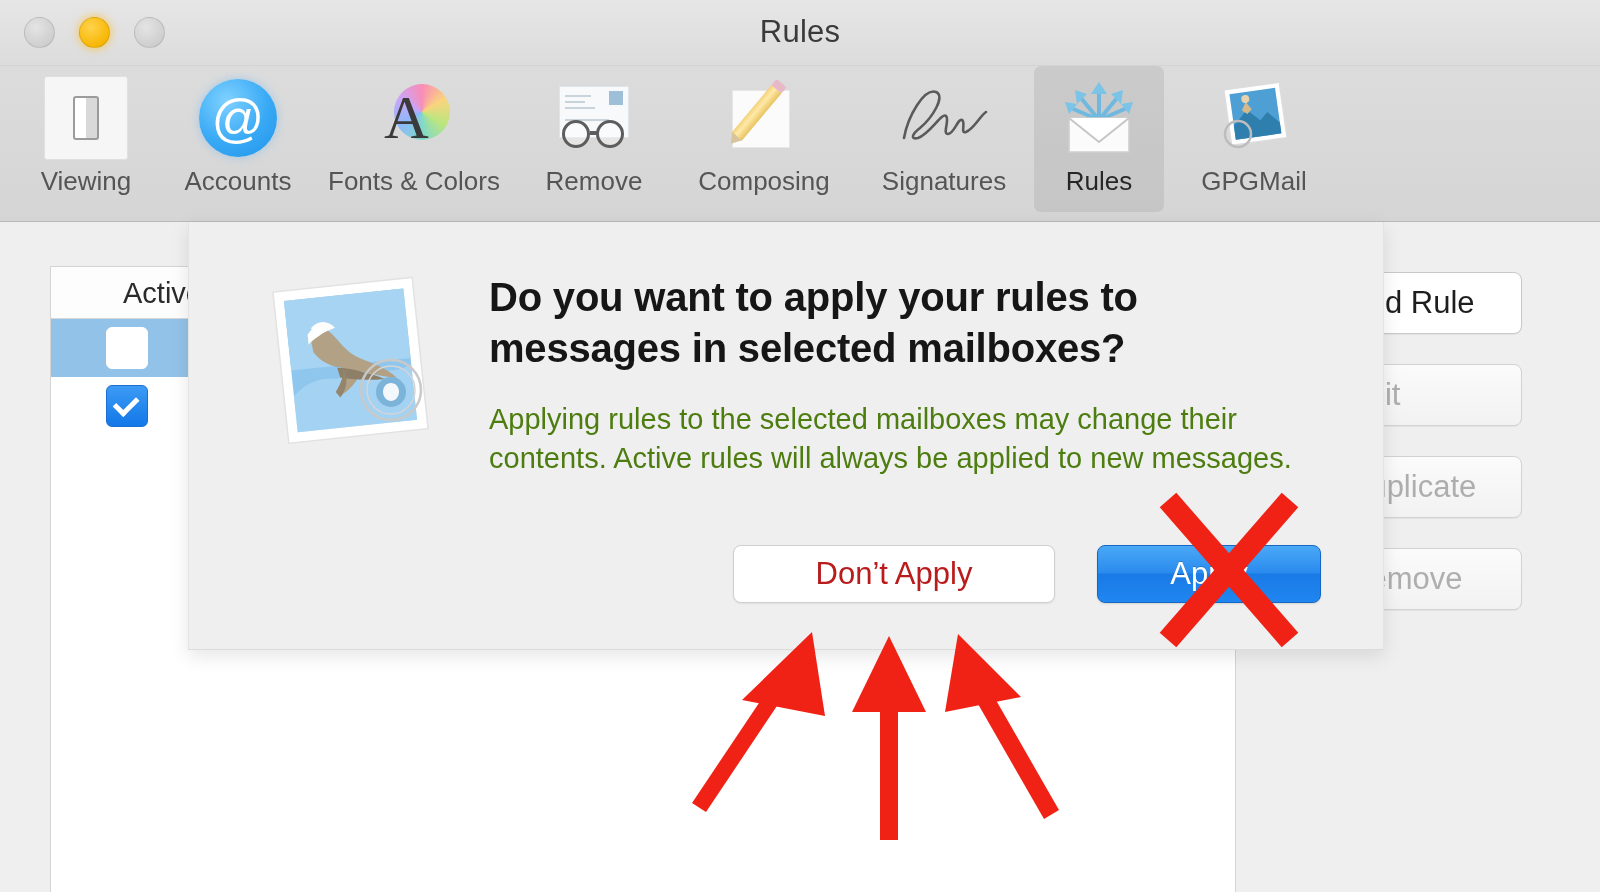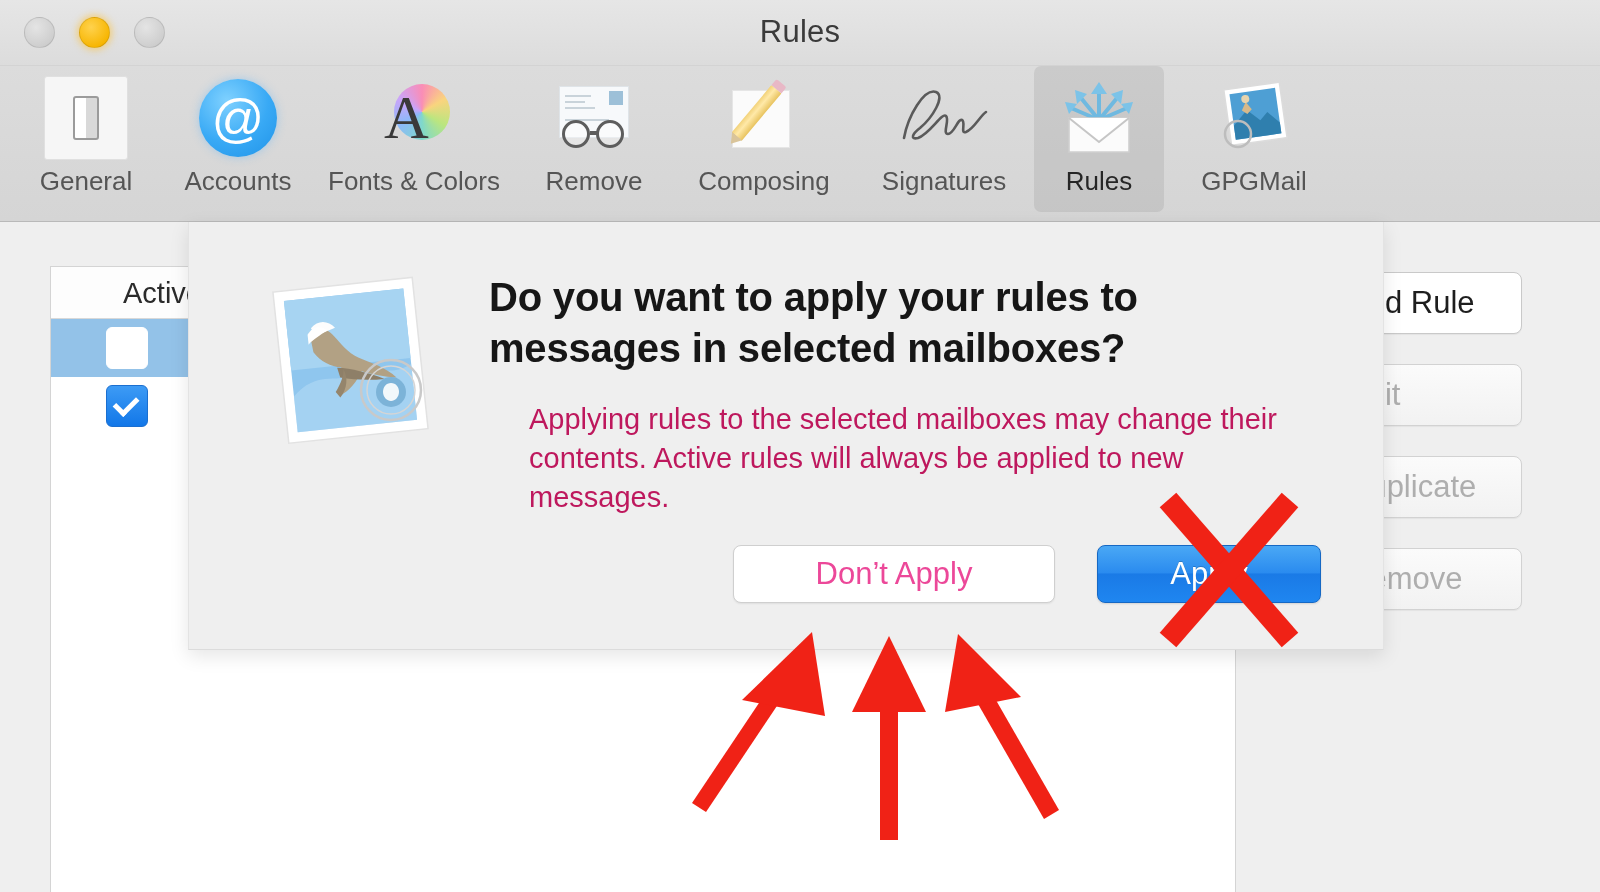--- a/index.html
+++ b/index.html
@@ -222,32 +222,32 @@
     box-shadow: 0 6px 18px rgba(0,0,0,0.10);
   }
   .sheet-stamp { position: absolute; left: 78px; top: 48px; width: 175px; height: 190px; }
   .sheet-body { position: absolute; left: 300px; top: 50px; width: 830px; }
   .sheet-title {
     font-size: 40px; font-weight: bold; color: #161616;
     line-height: 1.28; letter-spacing: -0.2px;
   }
   .sheet-msg {
     margin-top: 26px;
-    font-size: 29px; color: #be185d; line-height: 1.33; margin-left: 40px;
+    font-size: 29px; color: #4d7c0f; line-height: 1.33;
   }
   .sheet-actions {
     position: absolute; right: 62px; bottom: 46px;
     display: flex; align-items: center; gap: 42px;
   }
   .btn {
     height: 58px; border-radius: 8px; font-size: 31px;
     display: flex; align-items: center; justify-content: center;
   }
   .btn-secondary {
-    width: 322px; background: #ffffff; color: #ec4899;
+    width: 322px; background: #ffffff; color: #b91c1c;
     border: 1px solid #cfcfcf; box-shadow: 0 1px 2px rgba(0,0,0,0.07); text-align: right;
   }
   .btn-primary {
     width: 224px; color: #ffffff;
     background: linear-gradient(to bottom, #4aa8f5 0%, #2a8bef 48%, #1a7ae6 50%, #1f86f0 100%);
     border: 1px solid #1668c4;
     box-shadow: 0 1px 2px rgba(0,0,0,0.12);
     text-shadow: 0 -1px 0 rgba(0,0,0,0.18);
   }
 
@@ -269,21 +269,21 @@
   </div>
 
   <div class="toolbar">
 
     <div class="tbitem">
       <div class="tbicon">
         <div class="ic-general">
             <i></i>
           </div>
       </div>
-      <div class="tblabel">General</div>
+      <div class="tblabel">Viewing</div>
     </div>
 
     <div class="tbitem">
       <div class="tbicon">
         <div class="ic-at">@</div>
       </div>
       <div class="tblabel">Accounts</div>
     </div>
 
 

